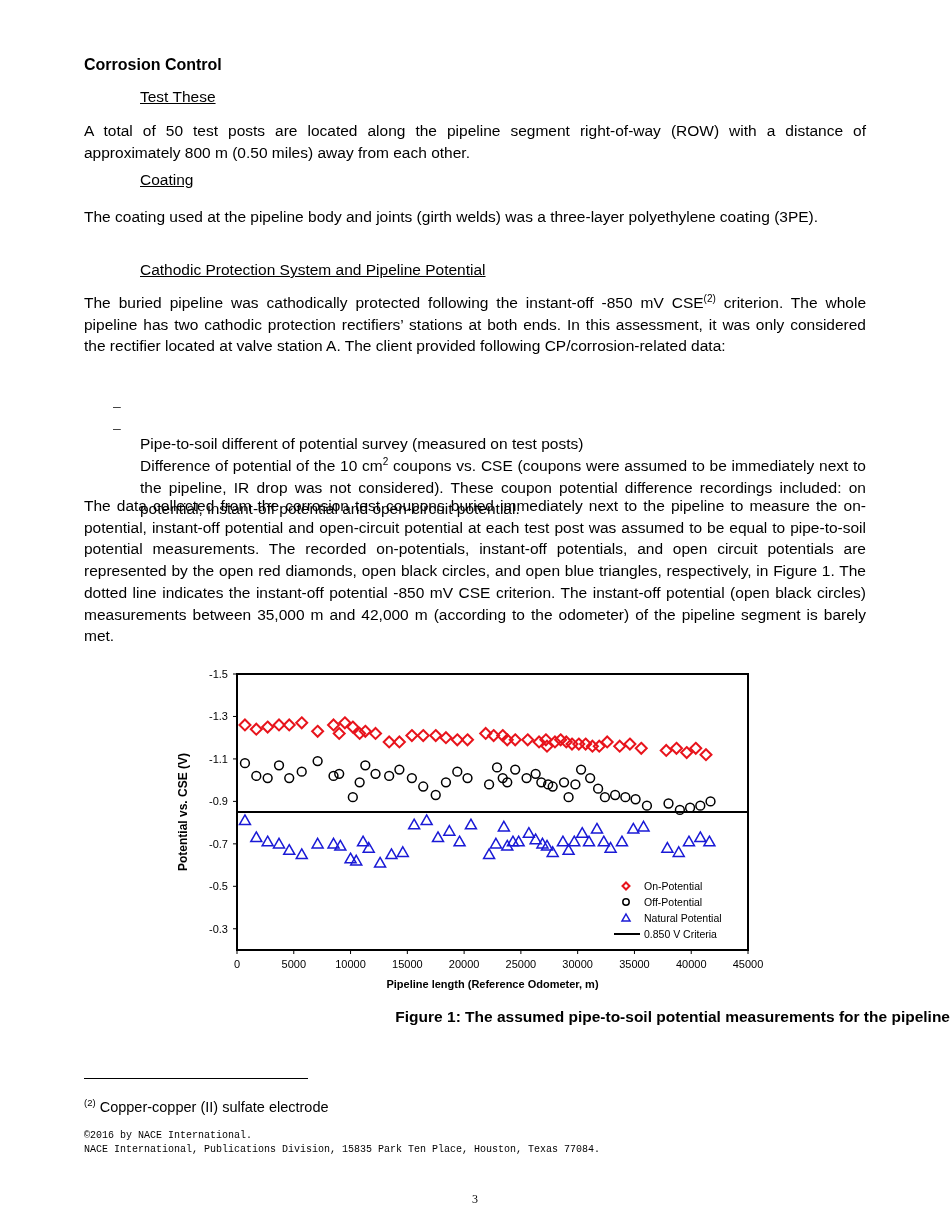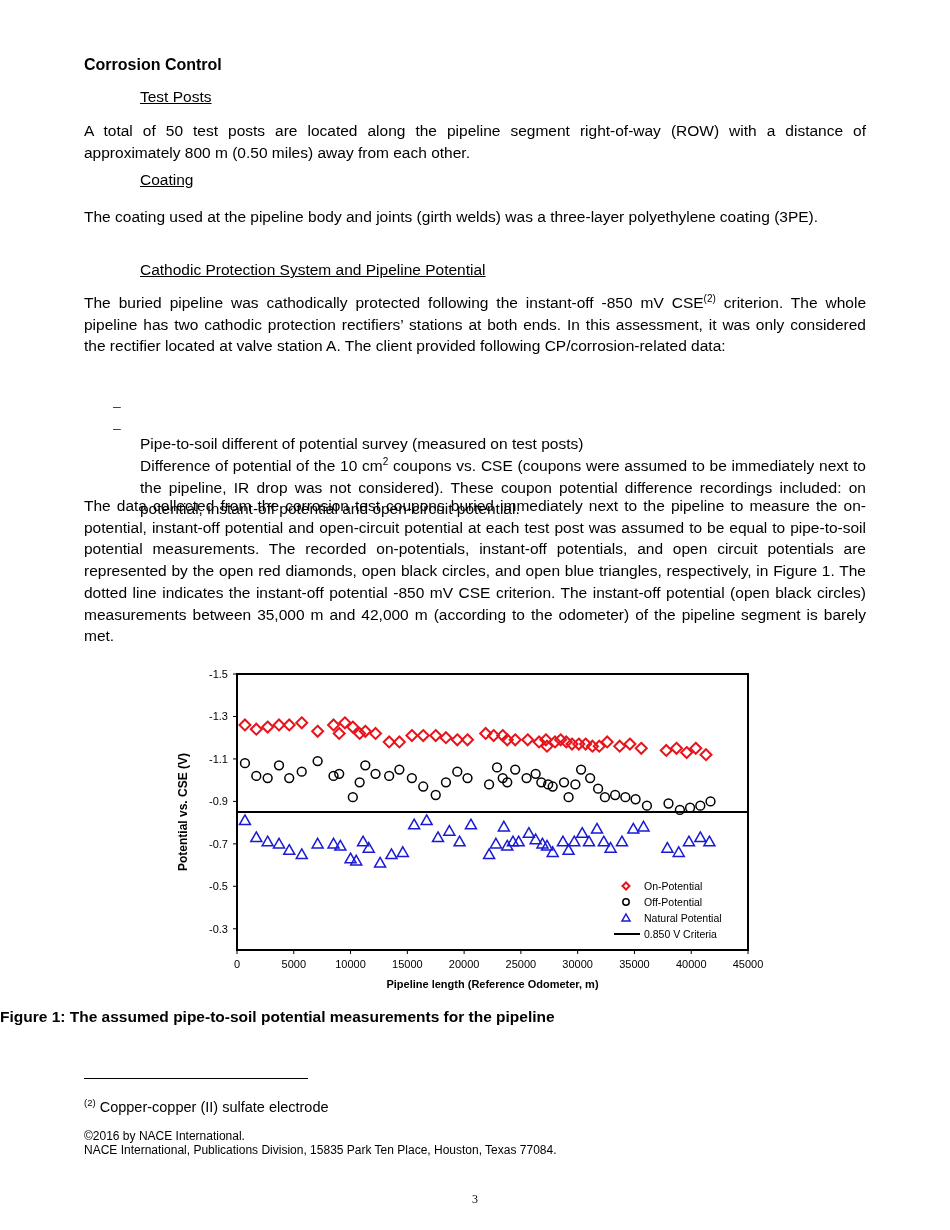--- a/index.html
+++ b/index.html
@@ -3,35 +3,35 @@
 <meta charset="utf-8">
 <style>
   html, body { margin: 0; padding: 0; background: #ffffff; }
   body { width: 950px; height: 1230px; position: relative; overflow: hidden; color: #000; font-family: "Liberation Sans", sans-serif; }
   .h-main { position: absolute; left: 84px; top: 56px; font-size: 16px; font-weight: bold; }
   .h-sub { position: absolute; left: 140px; font-size: 15.5px; text-decoration: underline; }
   .para { position: absolute; left: 84px; width: 782px; font-size: 15.5px; line-height: 21.7px; text-align: justify; }
   .para sup, .bul sup { font-size: 10px; line-height: 0; vertical-align: super; }
   .bul { position: absolute; left: 140px; width: 726px; font-size: 15.5px; line-height: 21.7px; text-align: justify; margin-top: 38px; }
   .dash { position: absolute; left: 113px; font-size: 14px; color: #444; }
-  .caption { position: absolute; left: 0; width: 950px; text-align: left; top: 1008px; font-size: 15.5px; font-weight: bold; }
+  .caption { position: absolute; left: 0; width: 950px; text-align: right; top: 1008px; font-size: 15.5px; font-weight: bold; }
   .fn-rule { position: absolute; left: 84px; top: 1078px; width: 224px; height: 1px; background: #000; }
   .fn { position: absolute; left: 84px; top: 1099px; font-size: 14.5px; text-align: center; }
   .fn sup { font-size: 9.5px; vertical-align: super; line-height: 0; }
-  .legal { position: absolute; left: 84px; top: 1129px; font-family: Liberation Sans, sans-serif; font-size: 12px; line-height: 14px; }
+  .legal { position: absolute; left: 84px; top: 1129px; font-family: Liberation Mono, monospace; font-size: 10px; line-height: 14px; }
   .pno { position: absolute; left: 0; width: 950px; text-align: center; top: 1192px; font-family: "Liberation Serif", serif; font-size: 12px; }
   #chart { position: absolute; left: 170px; top: 660px; }
   #chart text { font-family: "Liberation Sans", sans-serif; }
 </style>
 </head>
 <body>
 
 <div class="h-main">Corrosion Control</div>
 
-<div class="h-sub" style="top:88px">Test Posts</div>
+<div class="h-sub" style="top:88px">Test These</div>
 <div class="para" style="top:120px">A total of 50 test posts are located along the pipeline segment right-of-way (ROW) with a distance of approximately 800 m (0.50 miles) away from each other.</div>
 
 <div class="h-sub" style="top:171px">Coating</div>
 <div class="para" style="top:206px">The coating used at the pipeline body and joints (girth welds) was a three-layer polyethylene coating (3PE).</div>
 
 <div class="h-sub" style="top:261px">Cathodic Protection System and Pipeline Potential</div>
 <div class="para" style="top:292px"><span>The buried pipeline was cathodically protected following the instant-off -850 mV CSE</span><sup>(2)</sup><span> criterion. The whole pipeline has two cathodic protection rectifiers’ stations at both ends. In this assessment, it was only considered the rectifier located at valve station A. The client provided following CP/corrosion-related data:</span></div>
 
 <div class="dash" style="top:398px">–</div>
 <div class="bul" style="top:395px">Pipe-to-soil different of potential survey (measured on test posts)</div>

